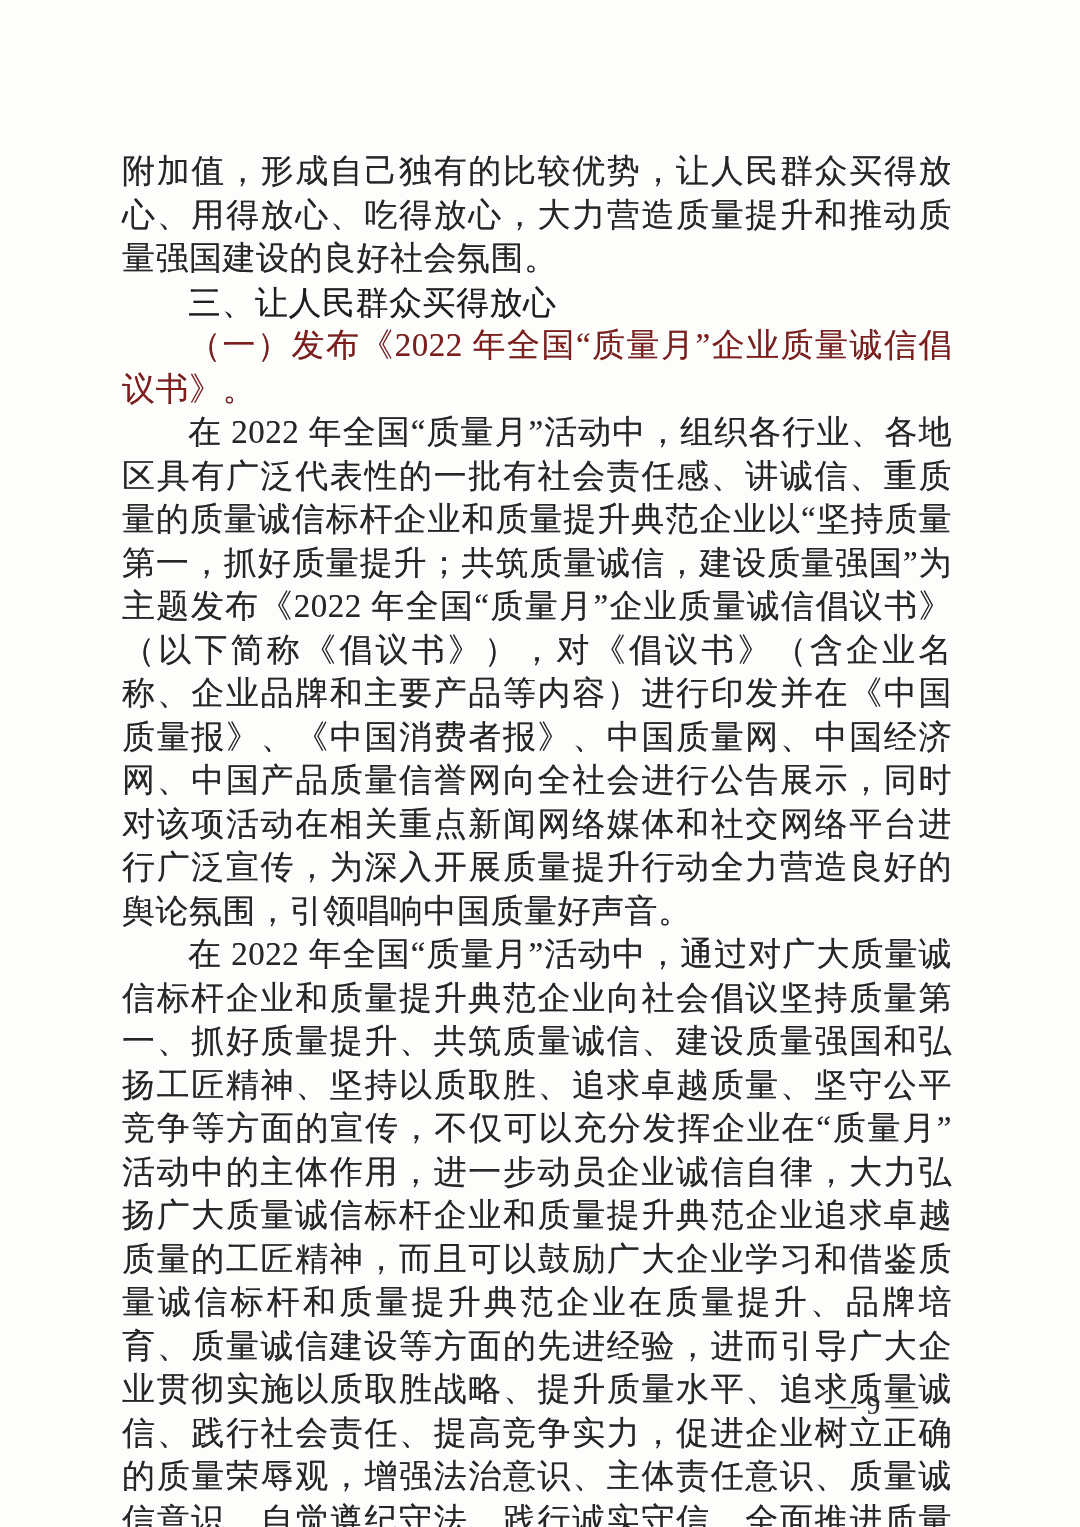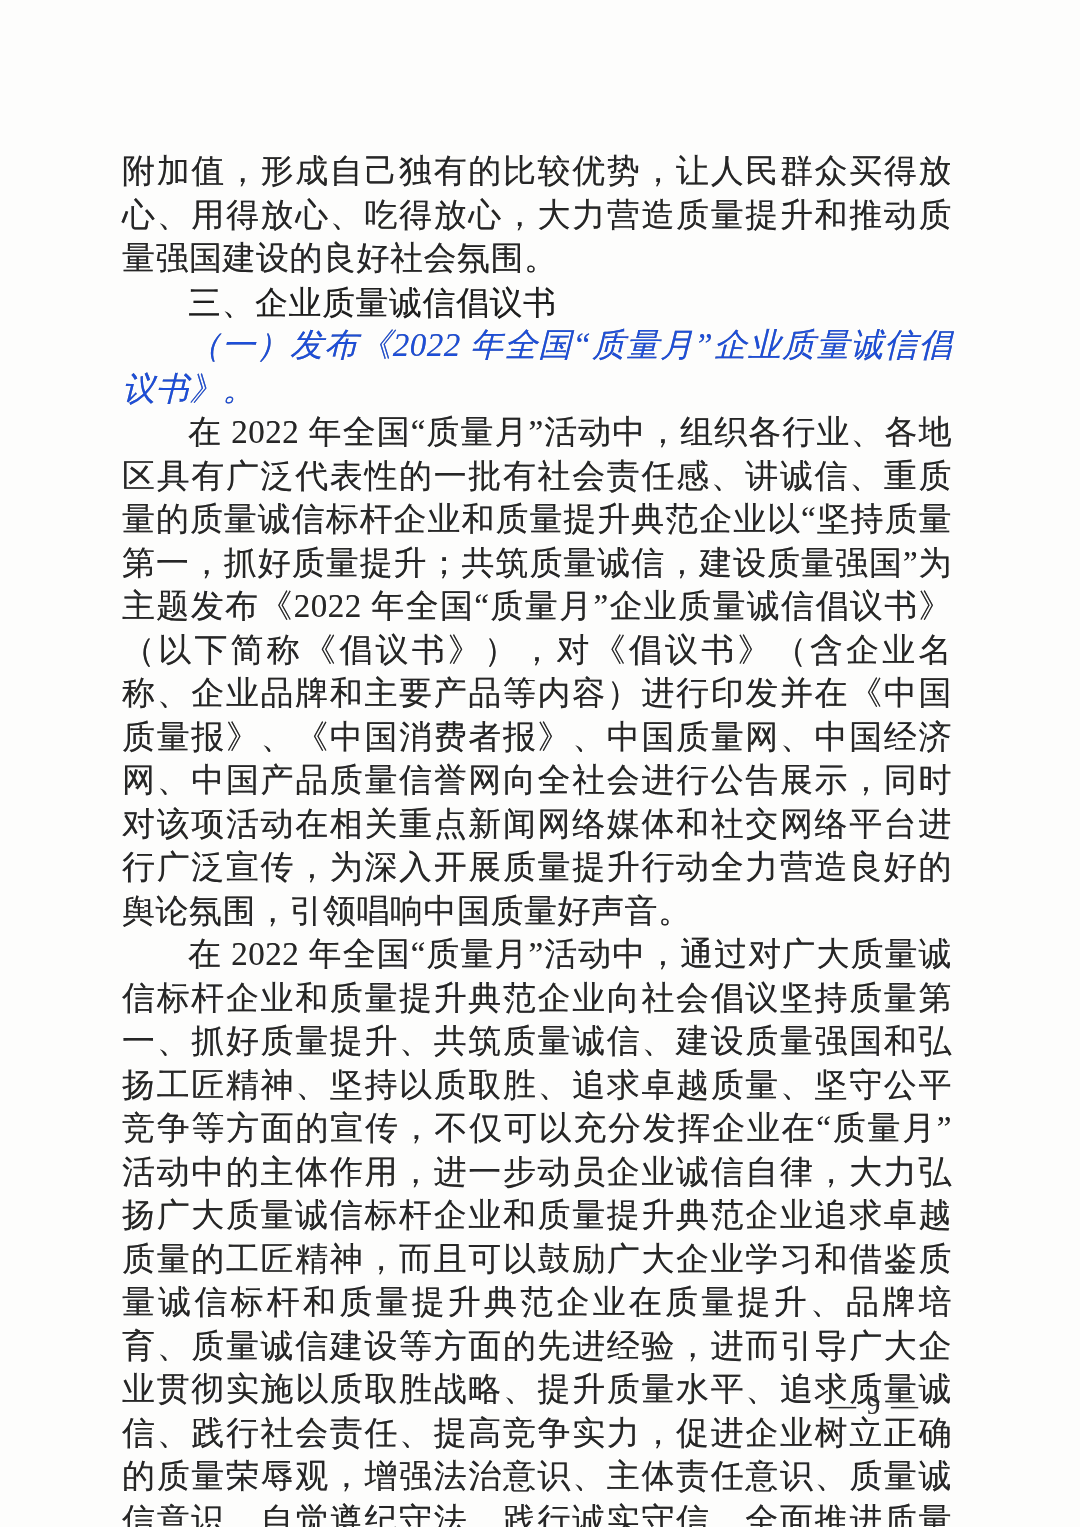--- a/index.html
+++ b/index.html
@@ -41,38 +41,37 @@
     font-family: "Liberation Sans", "DejaVu Sans", sans-serif;
     font-weight: bold;
     text-indent: 2em;
     font-size: 28px;
     color: #1e1e1e;
   }
   .subsection-heading {
     font-weight: bold;
     text-indent: 2em;
     font-size: 28px;
-    color: #1d4ed8;
-    font-style: italic;
+    color: #7f1d1d;
   }
   .page-footer {
     position: absolute;
     top: 1390px;
     right: 160px;
     font-size: 27px;
     letter-spacing: 2px;
     color: #2e2e2e;
     text-shadow: 0 0 0.6px rgba(45, 45, 45, 0.55);
   }
 </style>
 </head>
 <body>
 
 <div class="page">
   <div class="text-block">
     <p class="body-para">附加值，形成自己独有的比较优势，让人民群众买得放心、用得放心、吃得放心，大力营造质量提升和推动质量强国建设的良好社会氛围。</p>
-    <h3 class="section-heading">三、企业质量诚信倡议书</h3>
+    <h3 class="section-heading">三、让人民群众买得放心</h3>
     <h4 class="subsection-heading">（一）发布《2022 年全国“质量月”企业质量诚信倡议书》。</h4>
     <p class="body-para indent">在 2022 年全国“质量月”活动中，组织各行业、各地区具有广泛代表性的一批有社会责任感、讲诚信、重质量的质量诚信标杆企业和质量提升典范企业以“坚持质量第一，抓好质量提升；共筑质量诚信，建设质量强国”为主题发布《2022 年全国“质量月”企业质量诚信倡议书》（以下简称《倡议书》），对《倡议书》（含企业名称、企业品牌和主要产品等内容）进行印发并在《中国质量报》、《中国消费者报》、中国质量网、中国经济网、中国产品质量信誉网向全社会进行公告展示，同时对该项活动在相关重点新闻网络媒体和社交网络平台进行广泛宣传，为深入开展质量提升行动全力营造良好的舆论氛围，引领唱响中国质量好声音。</p>
     <p class="body-para indent">在 2022 年全国“质量月”活动中，通过对广大质量诚信标杆企业和质量提升典范企业向社会倡议坚持质量第一、抓好质量提升、共筑质量诚信、建设质量强国和弘扬工匠精神、坚持以质取胜、追求卓越质量、坚守公平竞争等方面的宣传，不仅可以充分发挥企业在“质量月”活动中的主体作用，进一步动员企业诚信自律，大力弘扬广大质量诚信标杆企业和质量提升典范企业追求卓越质量的工匠精神，而且可以鼓励广大企业学习和借鉴质量诚信标杆和质量提升典范企业在质量提升、品牌培育、质量诚信建设等方面的先进经验，进而引导广大企业贯彻实施以质取胜战略、提升质量水平、追求质量诚信、践行社会责任、提高竞争实力，促进企业树立正确的质量荣辱观，增强法治意识、主体责任意识、质量诚信意识，自觉遵纪守法，践行诚实守信，全面推进质量诚信体系建设，提高我国企业质量诚信水平，形成以诚实守信、履行责任、持续改进、追求卓越为核心的企业质量文化，推动全社会加强质量诚信建设，提升我国质量总体水平，助力供给侧结构性改革，动员全社会抓质量，促进经济发展提质增效升级，让人民群众有更多的“质量获得感”，让全社会分享到更多品质品牌发展的</p>
   </div>
   <div class="page-footer">— 9 —</div>
 </div>
 
 </body></html>

